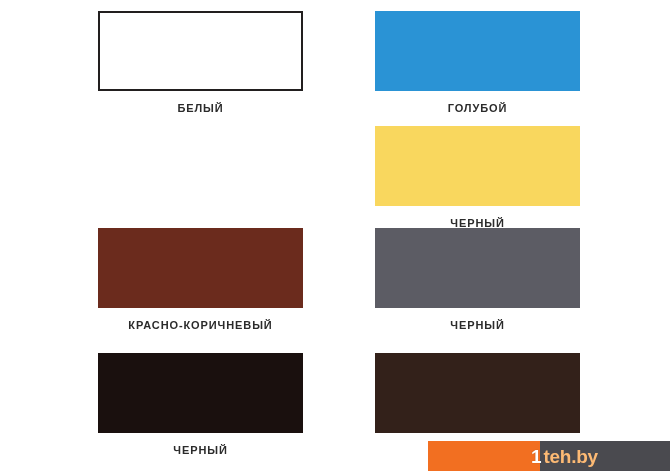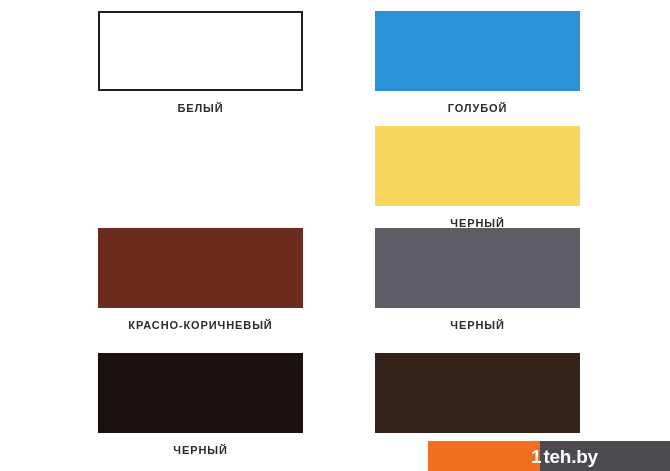--- a/index.html
+++ b/index.html
@@ -87,21 +87,21 @@
     font-weight: bold;
     color: #ffffff;
     line-height: 1;
     margin-left: -11px;
     margin-right: 2px;
     text-shadow: 0 0 1px rgba(0,0,0,0.35);
   }
   .wm-text {
     font-size: 19px;
     font-weight: bold;
-    color: #ffffff;
+    color: #fdba74;
     line-height: 1;
     letter-spacing: -0.3px;
   }
 </style>
 </head>
 <body>
 
 <div id="palette">
     <div class="swatch-cell col-left row-1">
       <div class="swatch-chip bordered" style="background: rgb(255, 255, 255); border-color: rgb(34, 31, 31);"></div>

